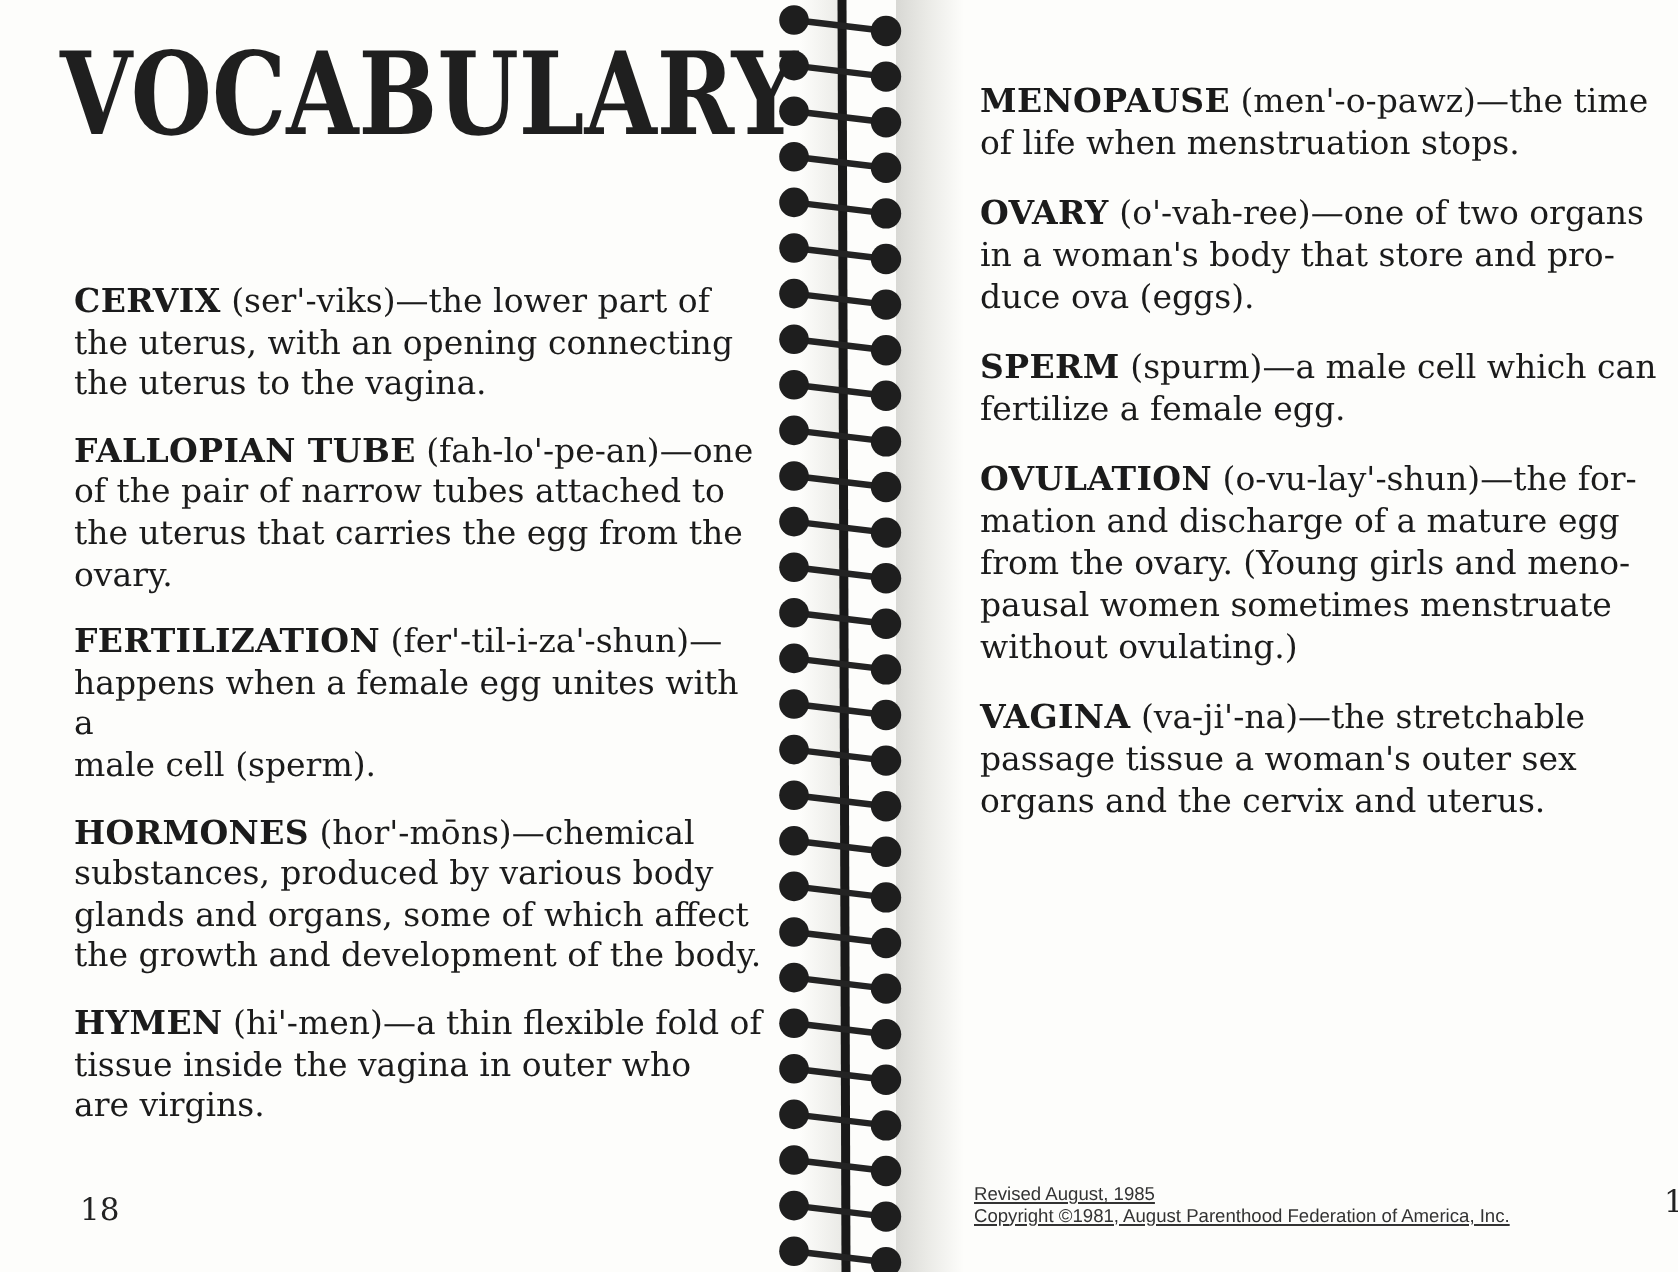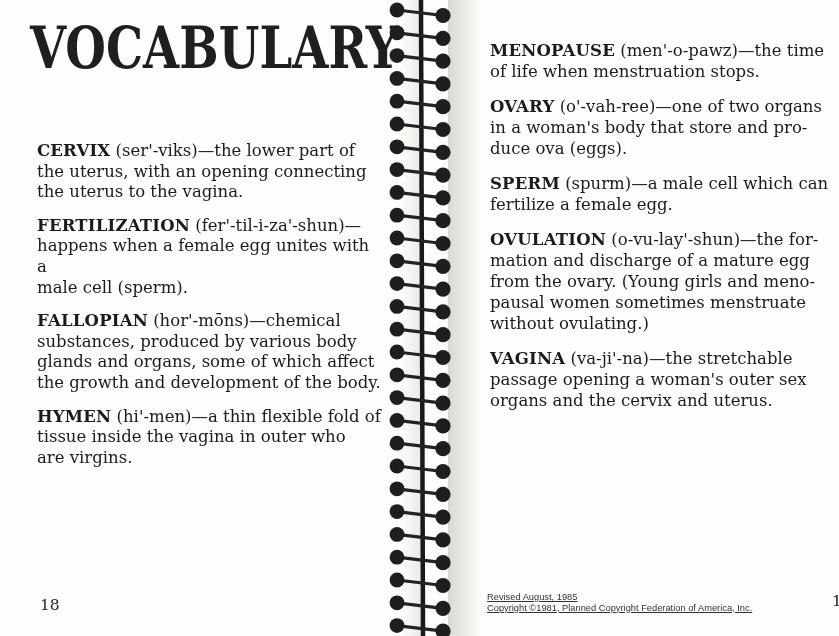--- a/index.html
+++ b/index.html
@@ -58,24 +58,28 @@
 </style>
 </head>
 <body>
 
 <div class="page page-left">
   <div class="title">VOCABULARY</div>
   <div class="entries entries-left">
       <p class="entry"><b>CERVIX</b><span> (ser'-viks)—the lower part of
 the uterus, with an opening connecting
 the uterus to the vagina.</span></p>
+      <p class="entry"><b>FALLOPIAN TUBE</b><span> (fah-lo'-pe-an)—one
+of the pair of narrow tubes attached to
+the uterus that carries the egg from the
+ovary.</span></p>
       <p class="entry"><b>FERTILIZATION</b><span> (fer'-til-i-za'-shun)—
 happens when a female egg unites with a
 male cell (sperm).</span></p>
-      <p class="entry"><b>FALLOPIAN</b><span> (hor'-mōns)—chemical
+      <p class="entry"><b>HORMONES</b><span> (hor'-mōns)—chemical
 substances, produced by various body
 glands and organs, some of which affect
 the growth and development of the body.</span></p>
       <p class="entry"><b>HYMEN</b><span> (hi'-men)—a thin flexible fold of
 tissue inside the vagina in outer who
 are virgins.</span></p>
     </div>
   <div class="page-number page-number-left">18</div>
 </div>
 
@@ -179,22 +183,22 @@
 in a woman's body that store and pro-
 duce ova (eggs).</span></p>
       <p class="entry"><b>SPERM</b><span> (spurm)—a male cell which can
 fertilize a female egg.</span></p>
       <p class="entry"><b>OVULATION</b><span> (o-vu-lay'-shun)—the for-
 mation and discharge of a mature egg
 from the ovary. (Young girls and meno-
 pausal women sometimes menstruate
 without ovulating.)</span></p>
       <p class="entry"><b>VAGINA</b><span> (va-ji'-na)—the stretchable
-passage opening a woman's outer sex
+passage tissue a woman's outer sex
 organs and the cervix and uterus.</span></p>
     </div>
 </div>
 
 <div class="footer">
   <div>Revised August, 1985</div>
-  <div>Copyright ©1981, Planned Copyright Federation of America, Inc.</div>
+  <div>Copyright ©1981, August Parenthood Federation of America, Inc.</div>
 </div>
 <div class="page-number page-number-right">19</div>
 
 </body></html>

